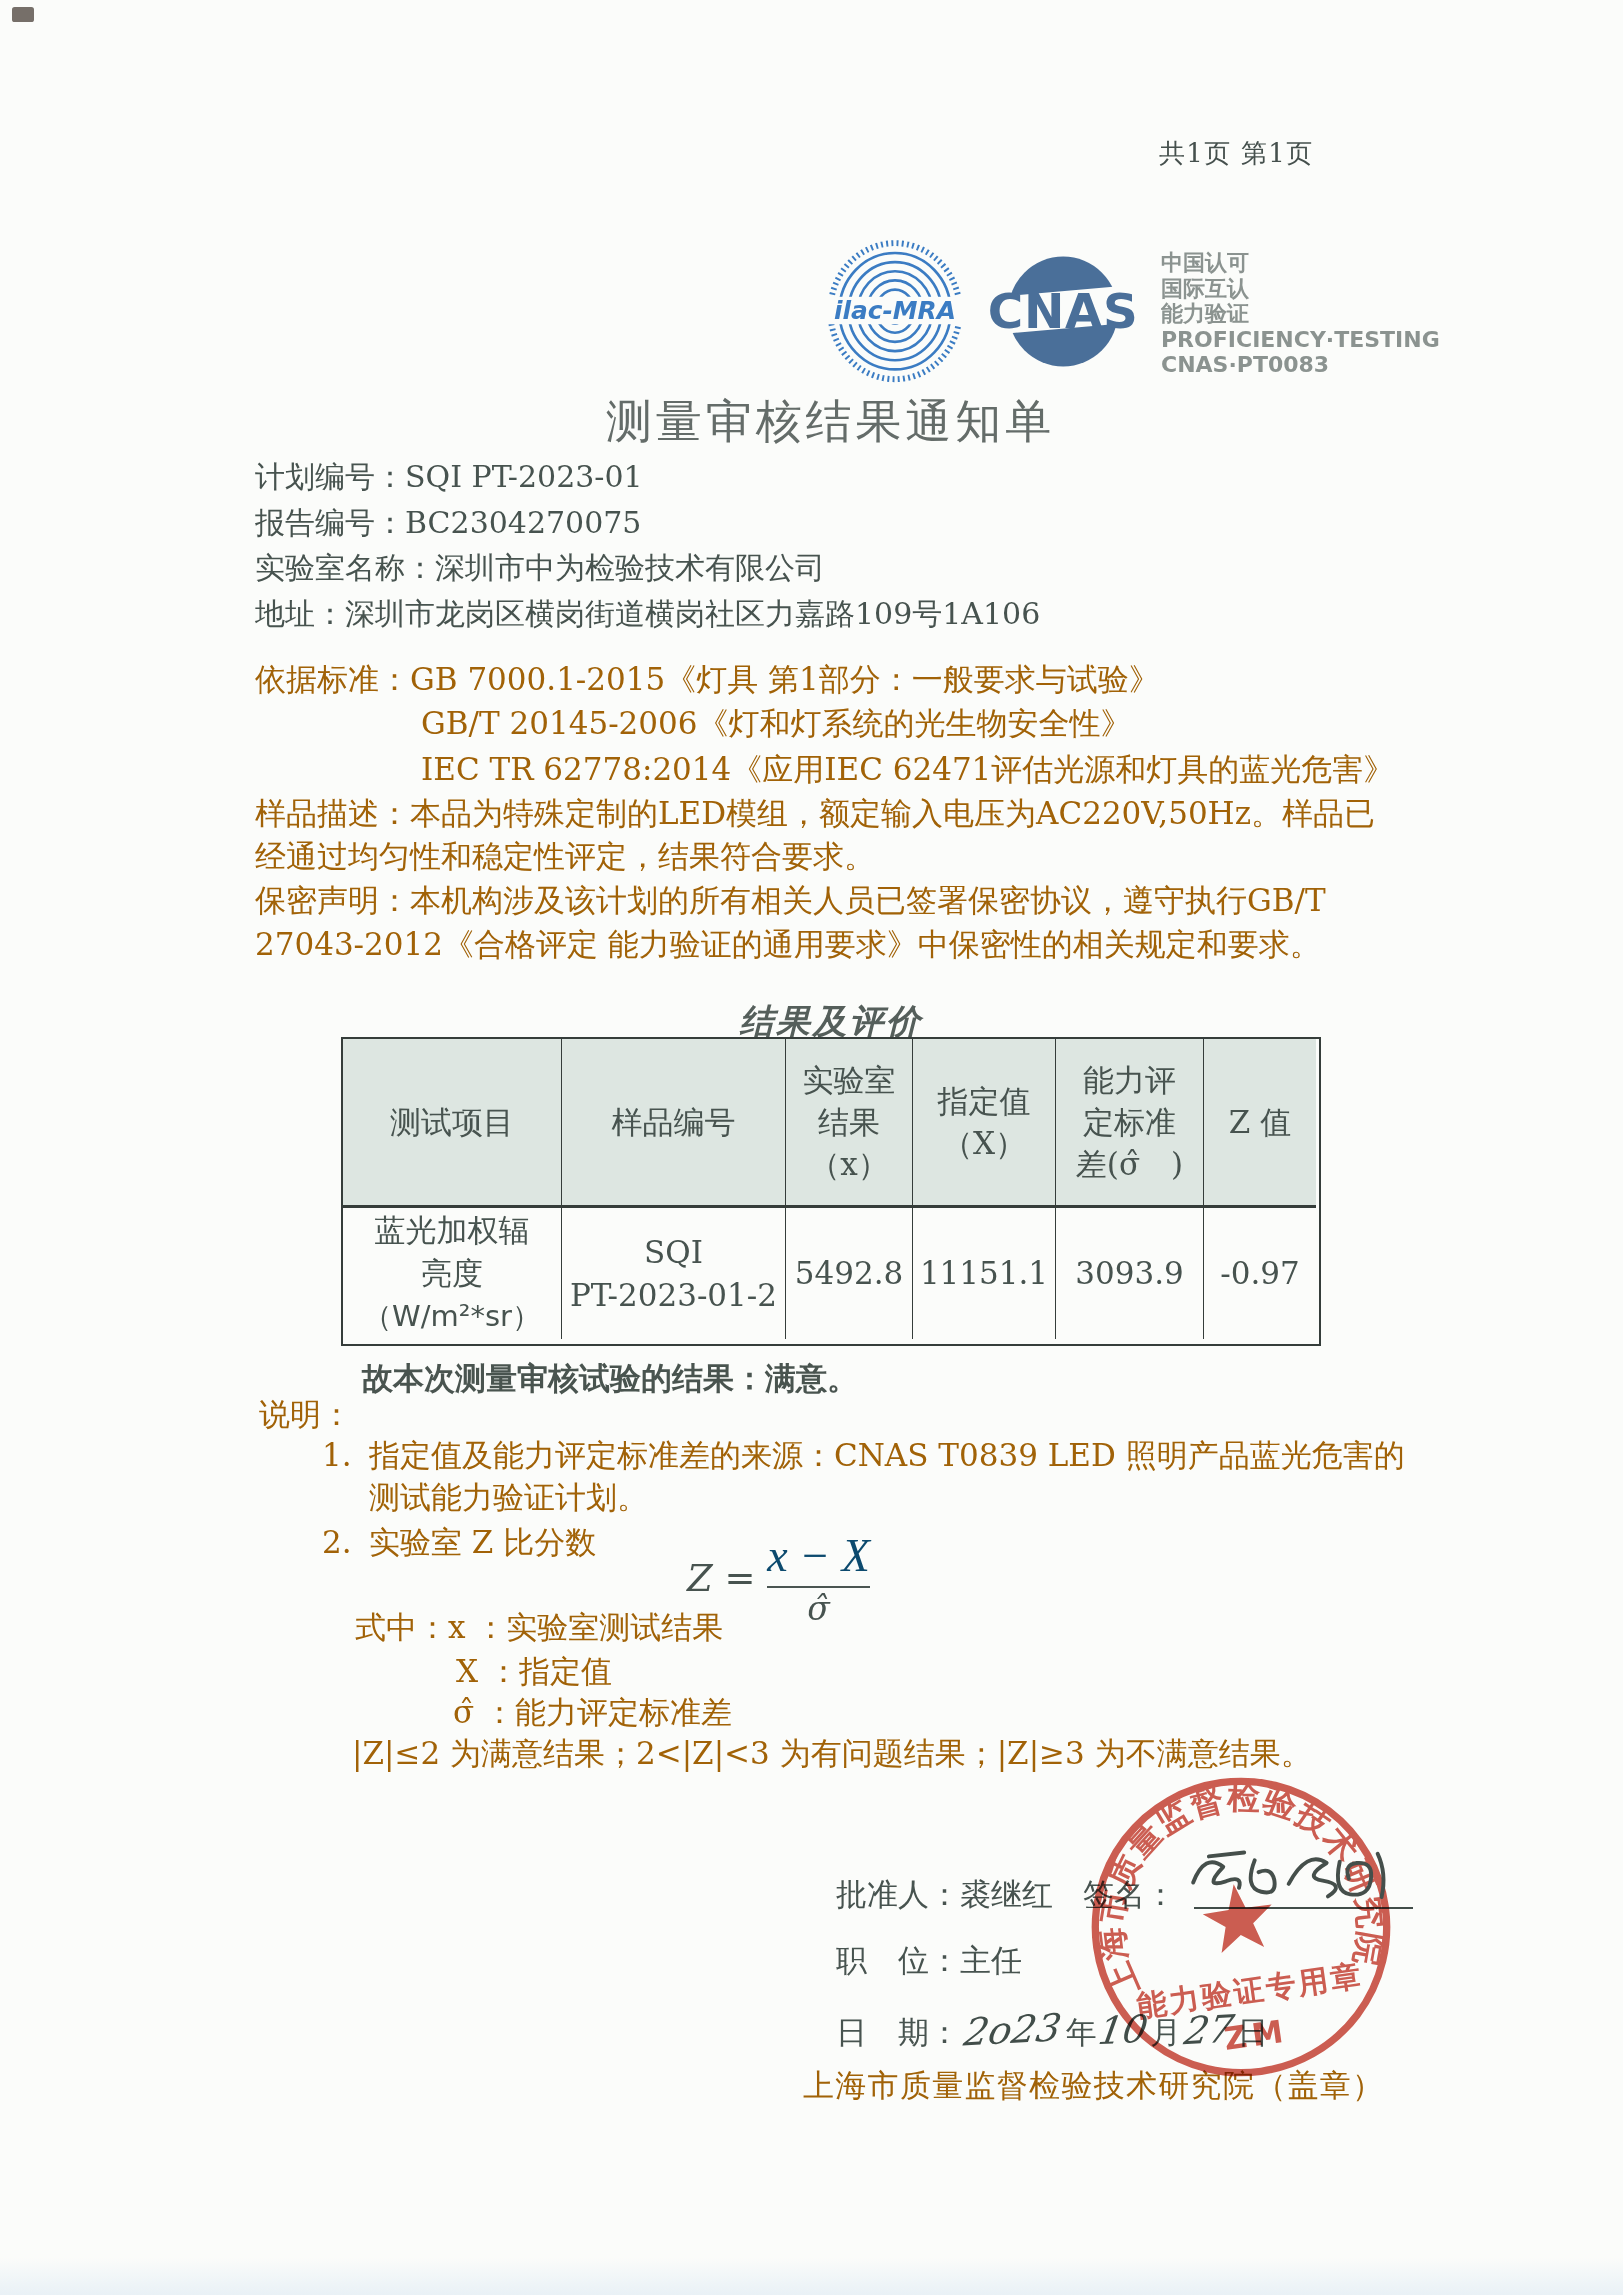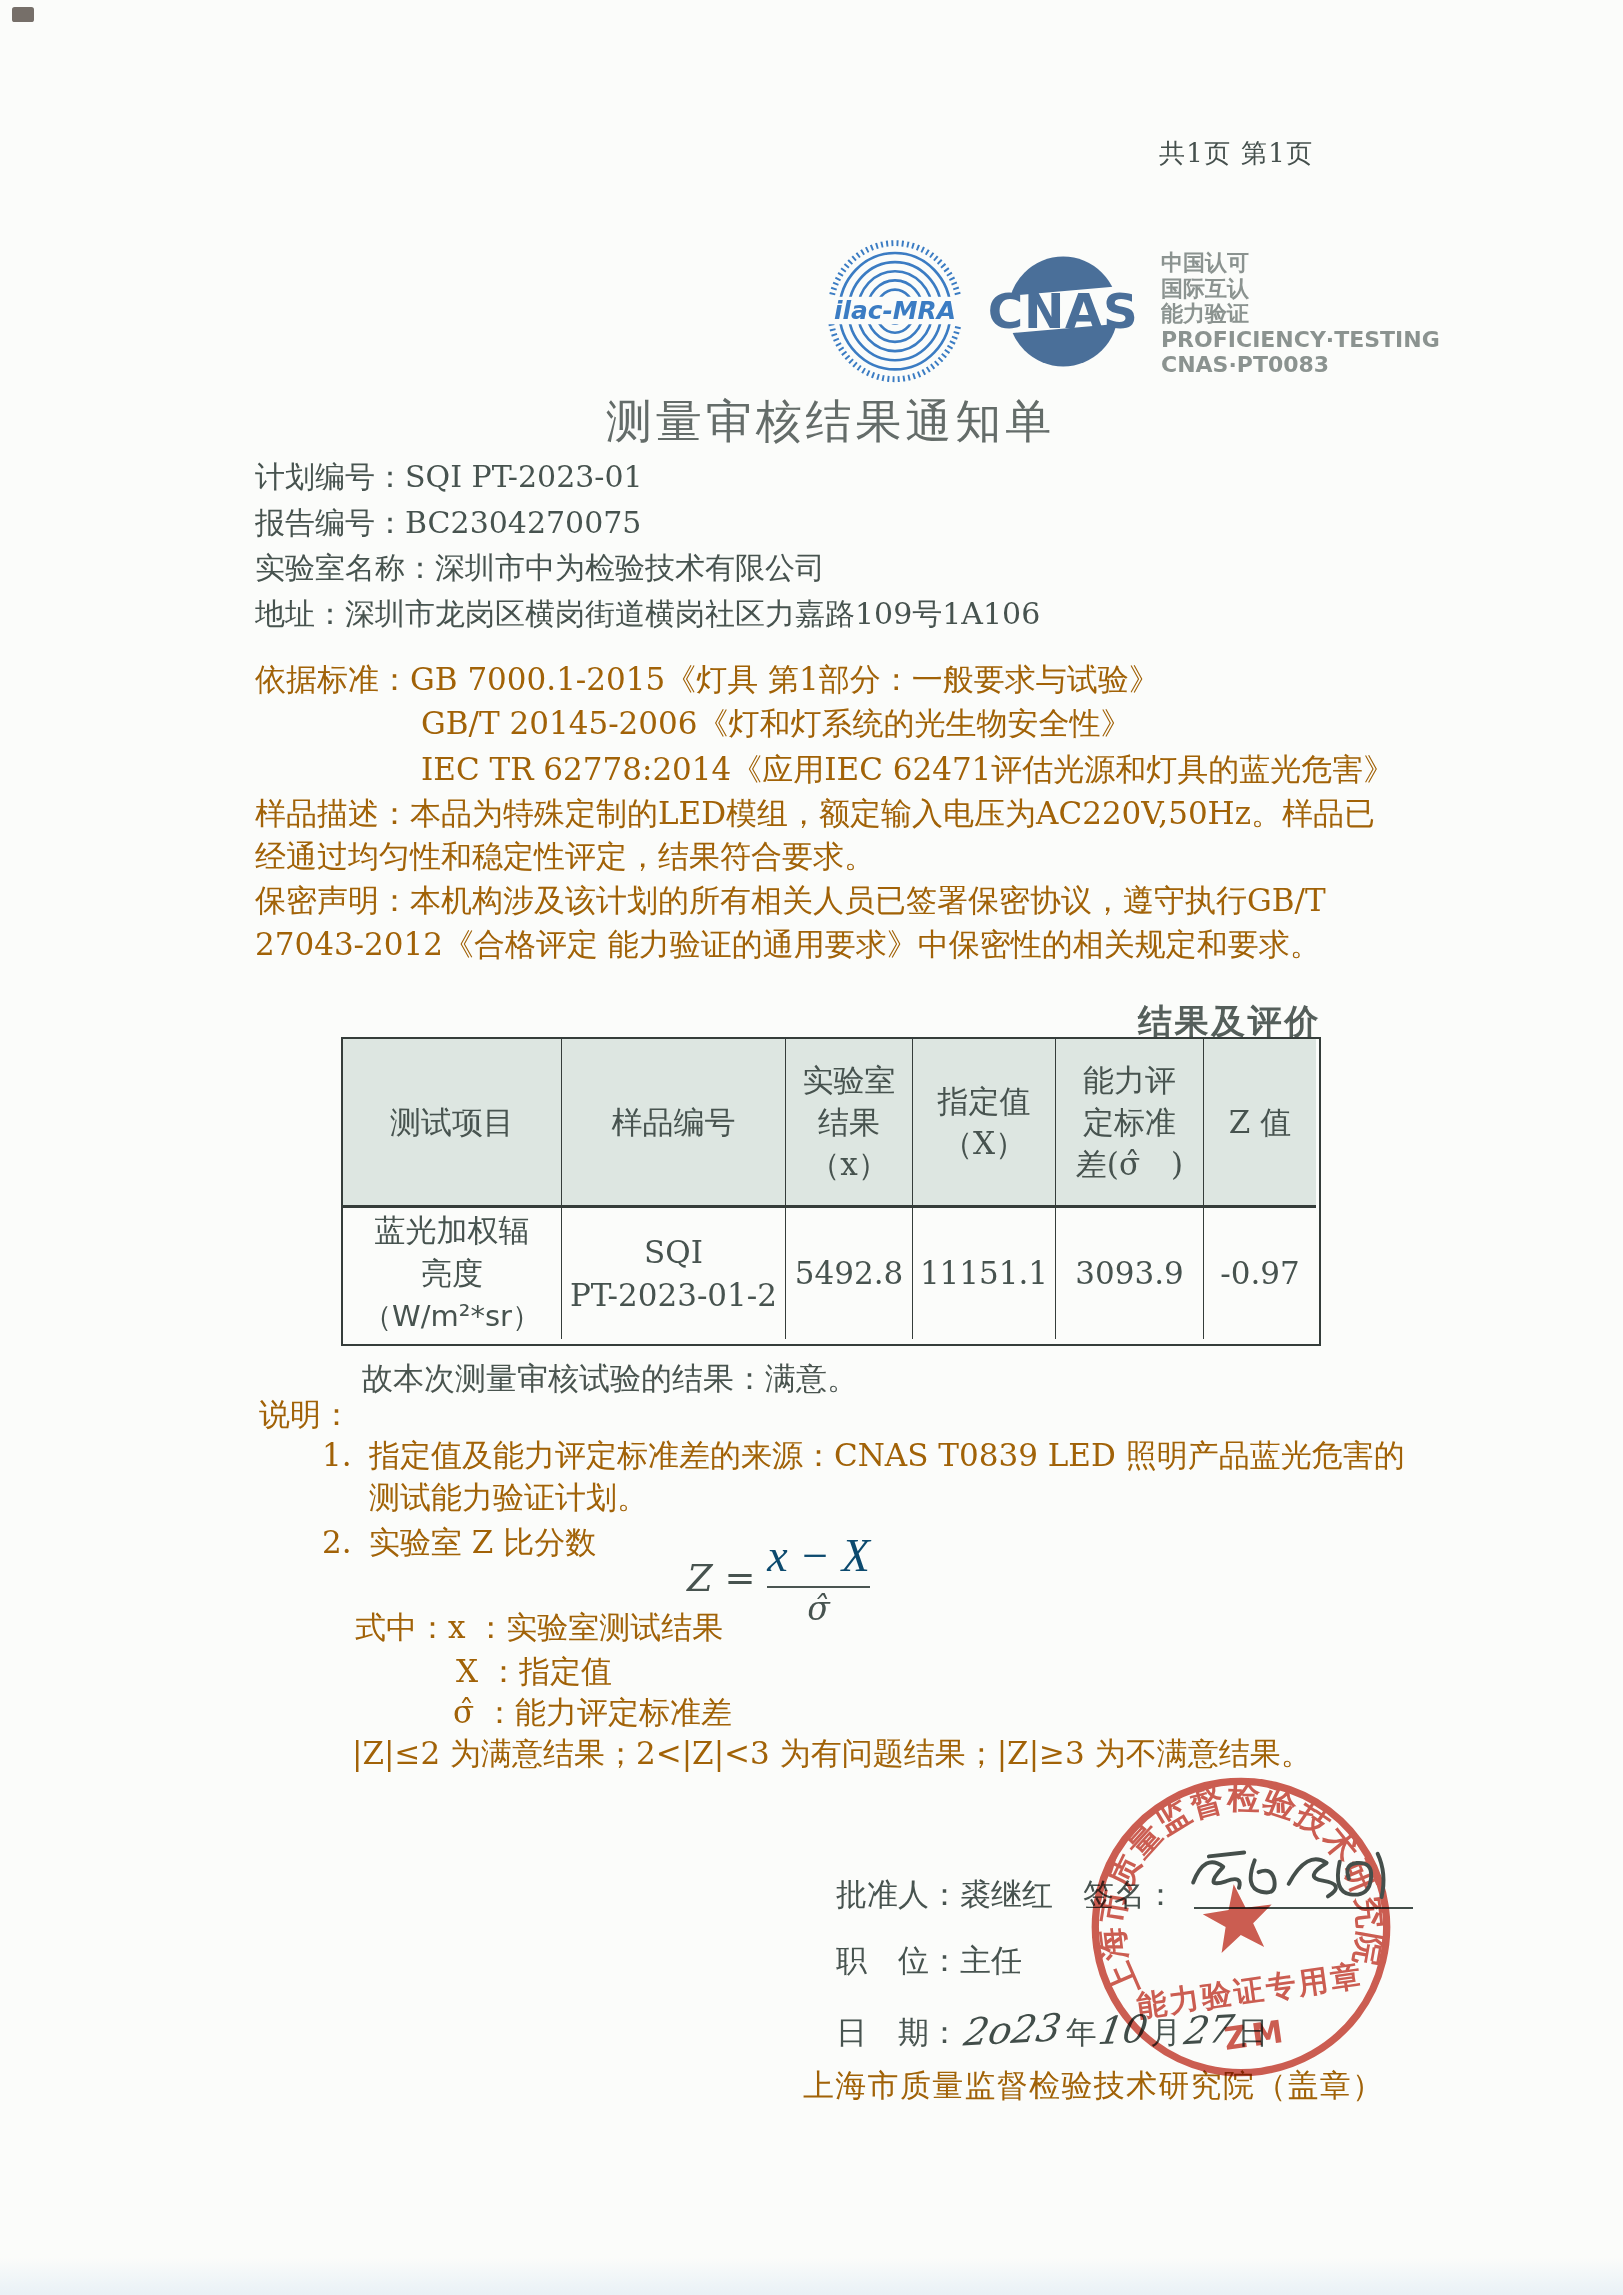--- a/index.html
+++ b/index.html
@@ -21,21 +21,21 @@
           border:2.6px solid #353d3a;display:grid;box-sizing:border-box;
           grid-template-columns:219px 224px 127px 143px 148px 112px;
           grid-template-rows:169px 131px;}
   .hcell{background:#dde6e1;border-right:1.3px solid #353d3a;border-bottom:3.3px solid #353d3a;
          display:flex;flex-direction:column;justify-content:center;align-items:center;
          font-size:31px;line-height:42px;color:#47534f;}
   .dcell{background:transparent;border-right:1.3px solid #353d3a;
          display:flex;flex-direction:column;justify-content:center;align-items:center;
          font-size:31px;line-height:43px;color:#47534f;}
   .nobr{border-right:none !important;}
-  .bold{font-weight:normal;}
+  .bold{font-weight:bold;}
   .hw{font-style:italic;transform:skewX(-12deg) rotate(-3deg);display:inline-block;
       font-size:38px;color:#414d49;}
   .frac{display:inline-flex;flex-direction:column;align-items:center;}
   .frac .bar{height:2px;background:#4a5551;width:100%;margin:3.9px 0 1.3px 0;}
   .it{font-style:italic;}
   .approval-row{display:flex;align-items:baseline;font-size:31px;color:#47534f;white-space:nowrap;}
   .stampwrap{position:absolute;left:1088px;top:1774px;width:306px;height:306px;
              transform:rotate(-8deg);opacity:.88;mix-blend-mode:multiply;}
   .bottomband{position:absolute;left:0;bottom:0;width:100%;height:38px;
               background:linear-gradient(#fbfcfa,#e9f1f6);}
@@ -90,21 +90,21 @@
   <div class="abs info-line" style="left:255px;top:595px;">地址：深圳市龙岗区横岗街道横岗社区力嘉路109号1A106</div>
 
   <div class="abs body-line" style="left:255px;top:661px;">依据标准：GB 7000.1-2015《灯具 第1部分：一般要求与试验》</div>
   <div class="abs body-line" style="left:421px;top:705px;">GB/T 20145-2006《灯和灯系统的光生物安全性》</div>
   <div class="abs body-line" style="left:421px;top:751px;">IEC TR 62778:2014《应用IEC 62471评估光源和灯具的蓝光危害》</div>
   <div class="abs body-line" style="left:255px;top:795px;">样品描述：本品为特殊定制的LED模组，额定输入电压为AC220V,50Hz。样品已</div>
   <div class="abs body-line" style="left:255px;top:838px;">经通过均匀性和稳定性评定，结果符合要求。</div>
   <div class="abs body-line" style="left:255px;top:882px;">保密声明：本机构涉及该计划的所有相关人员已签署保密协议，遵守执行GB/T</div>
   <div class="abs body-line" style="left:255px;top:926px;">27043-2012《合格评定 能力验证的通用要求》中保密性的相关规定和要求。</div>
 
-  <div class="abs tbl-title" style="left:341px;top:999px;width:980px;text-align:right;">结果及评价</div>
+  <div class="abs tbl-title" style="left:341px;top:999px;width:980px;text-align:center;font-style:italic;">结果及评价</div>
 
   <div class="rtable">
     <div class="hcell">
       <span>测试项目</span>
     </div>
     <div class="hcell">
       <span>样品编号</span>
     </div>
     <div class="hcell">
       <span>实验室</span>

